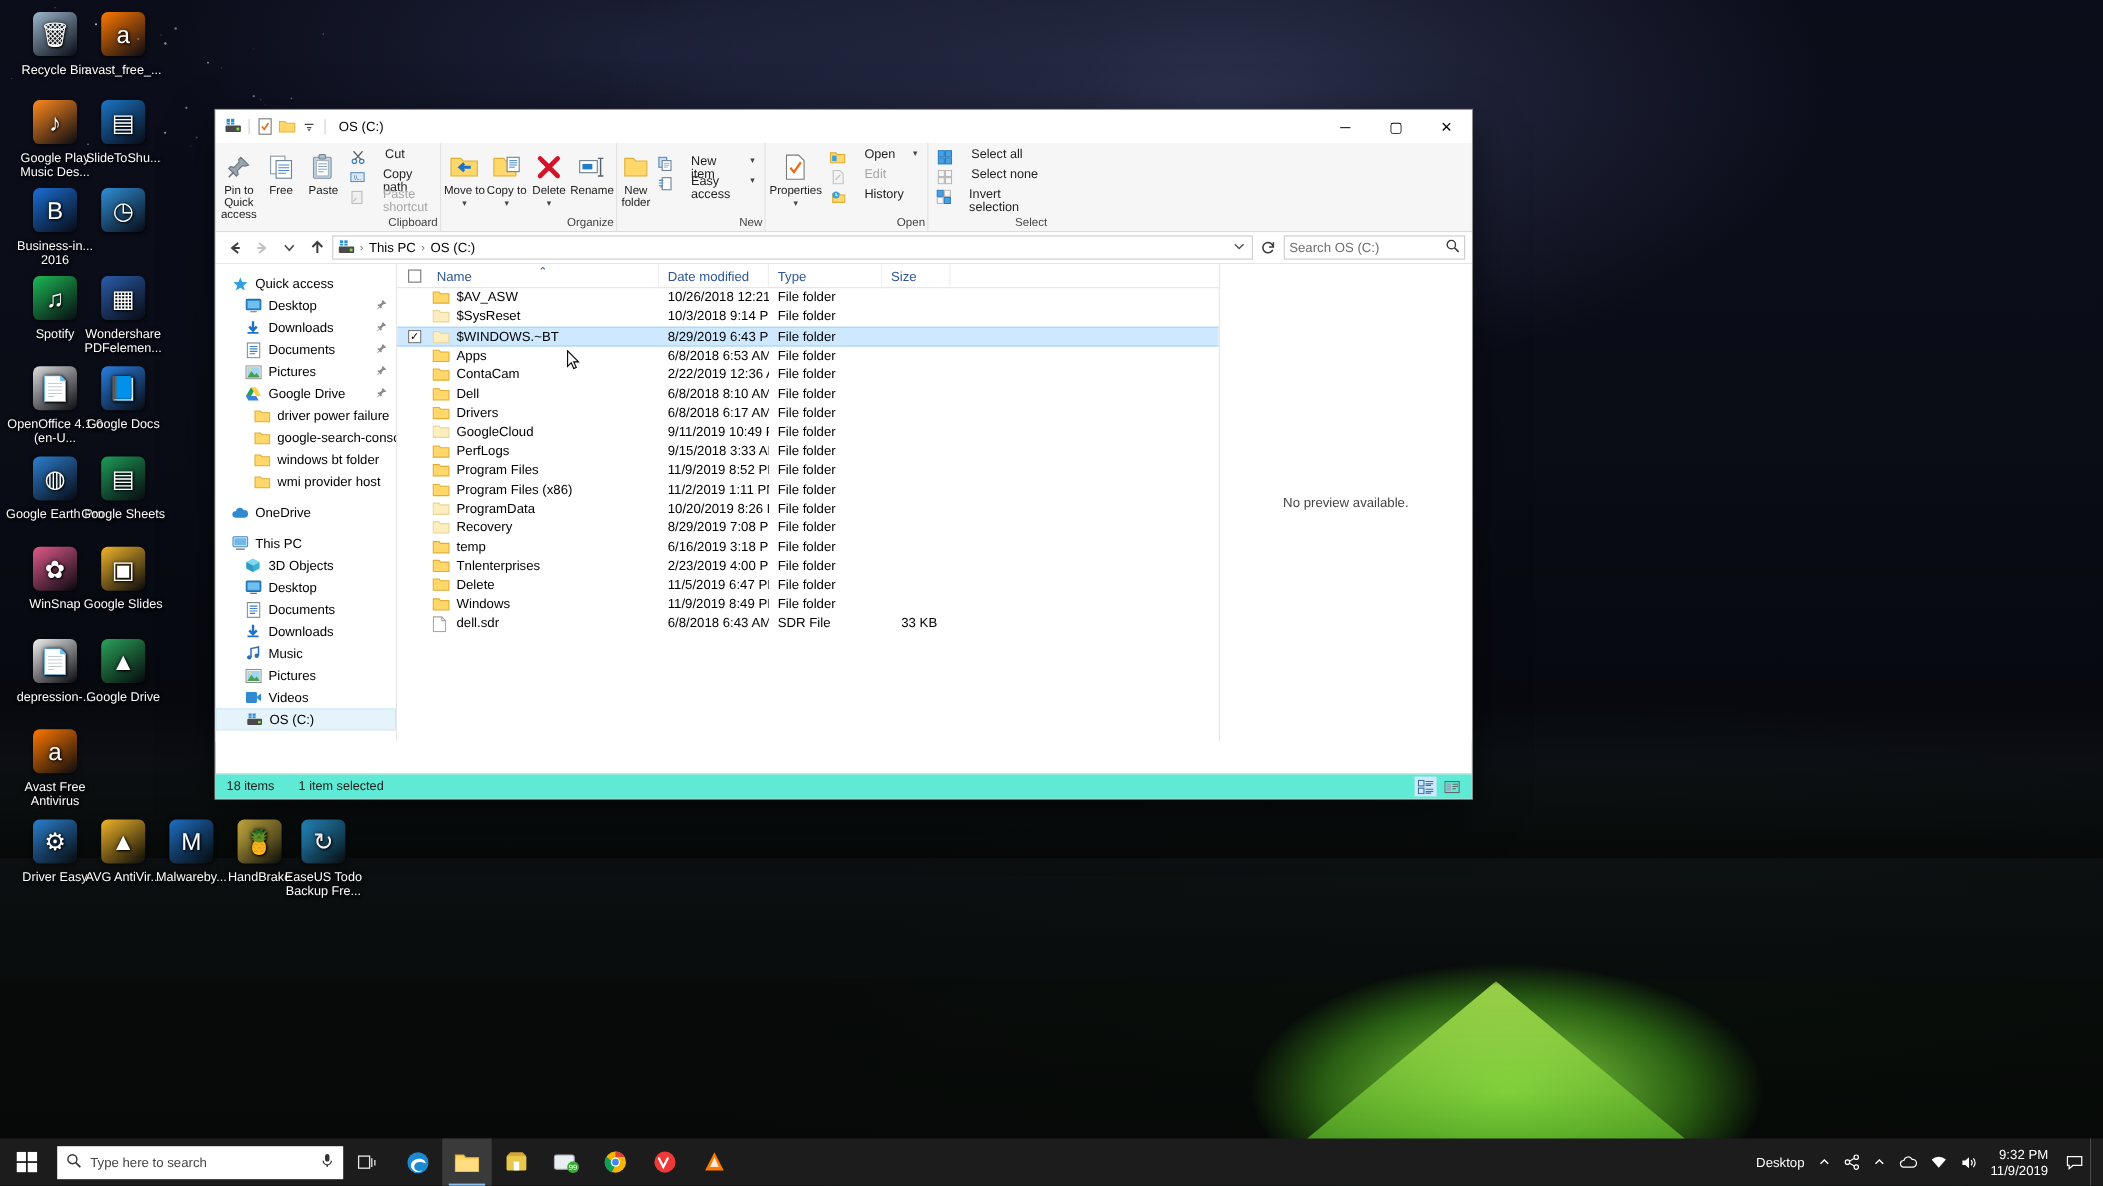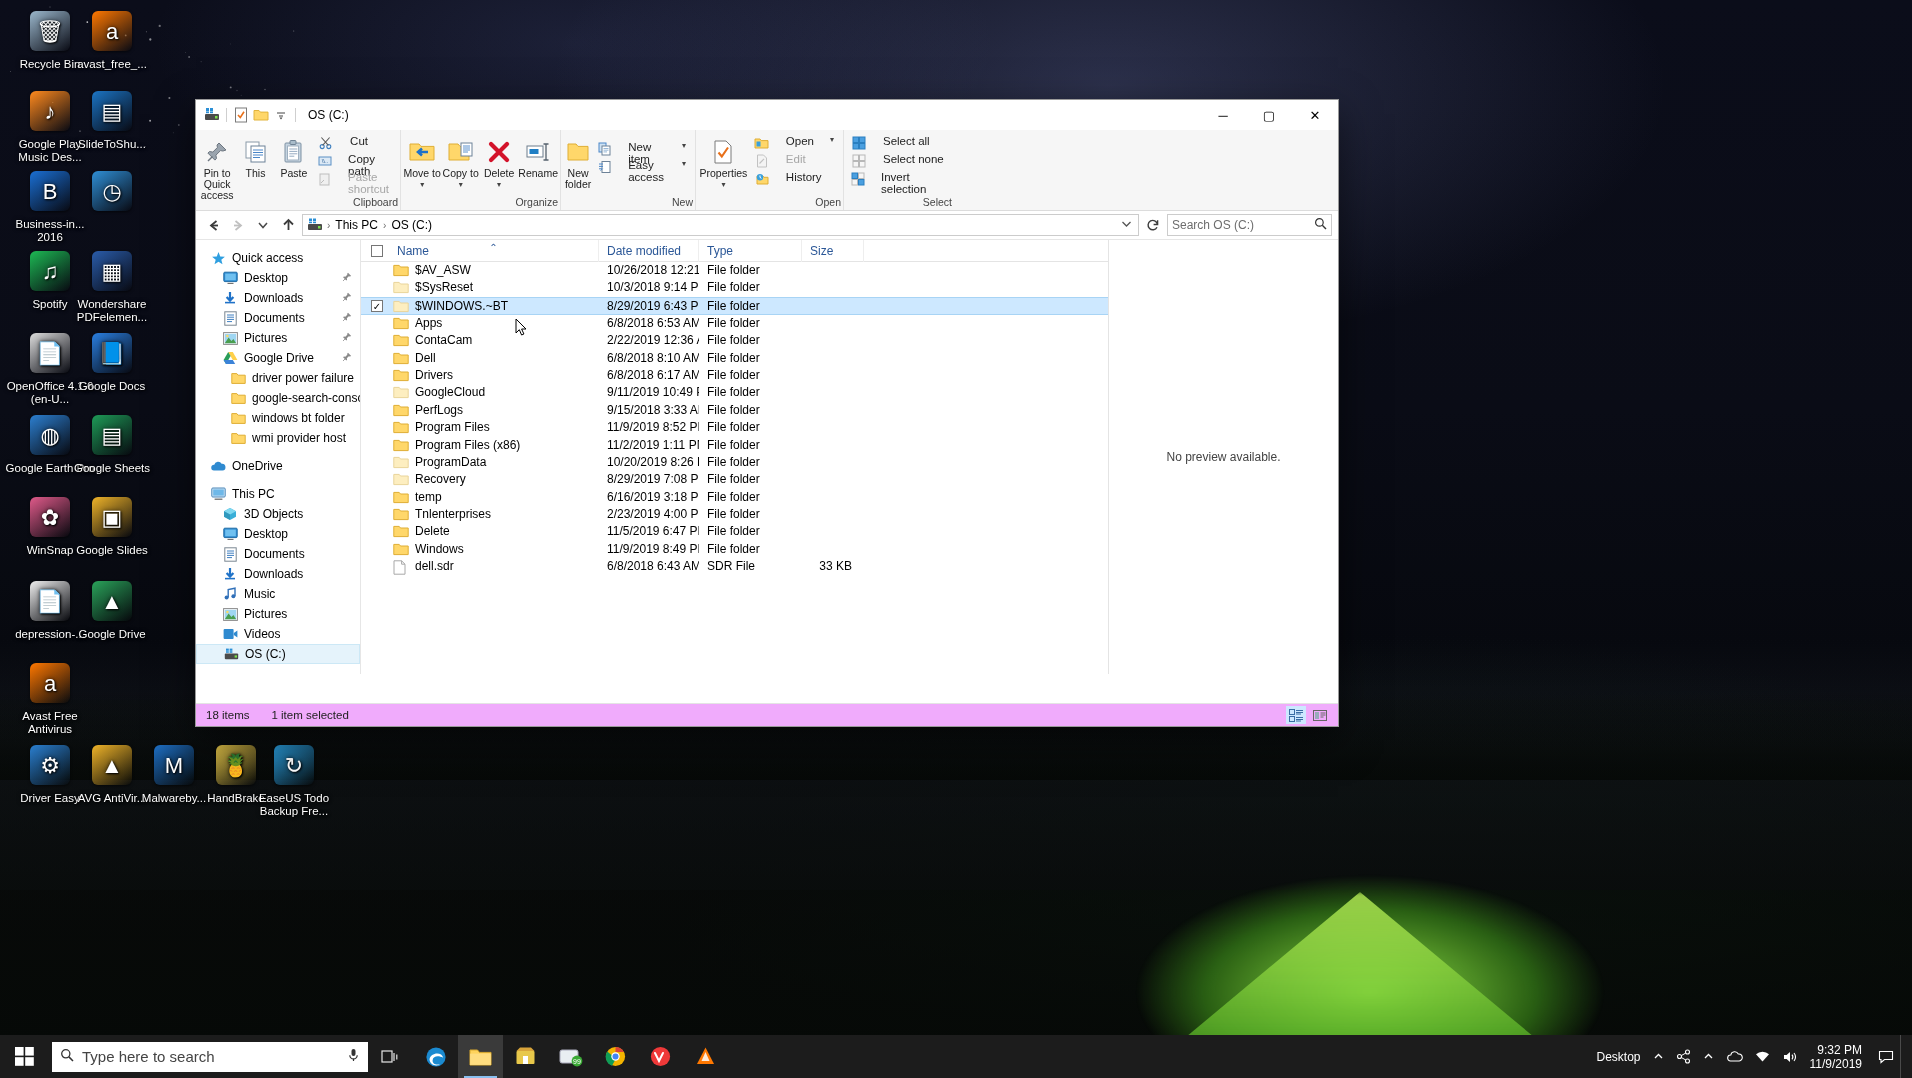--- a/index.html
+++ b/index.html
@@ -157,36 +157,36 @@
   .chk { width:12px; height:12px; border:1px solid #767676; background:#fff;
          display:flex; align-items:center; justify-content:center; font-size:10px; color:#000; }
   .chk.hidden { visibility:hidden; }
   .folder-ico { width:16px; height:13px; position:relative; flex:none; }
 
   
   #preview { width:230px; border-left:1px solid #e4e4e4; display:flex;
              align-items:center; justify-content:center; color:#444; font-size:12px; background:#fff;}
 
   
-  #statusbar { height:23px; border-top:1px solid #e4e4e4; background:#f0abfc;
+  #statusbar { height:23px; border-top:1px solid #e4e4e4; background:#5eead4;
                display:flex; align-items:center; font-size:11.5px; color:#222; flex:none;
                padding-left:10px; position:relative;margin-top:29px; }
   .st-item { margin-right:22px; }
   #viewbtns { position:absolute; right:8px; display:flex; gap:4px; align-items:center; }
   .vbtn { width:20px; height:18px; display:flex; align-items:center; justify-content:center; }
   .vbtn.on { background:#cde8ff; }
 
   
   #taskbar {
     position:absolute; left:0; right:0; bottom:0; height:43px;
     background:#1c1c1c; display:flex; align-items:center; color:#fff; font-size:12px;
   }
   #startbtn { width:48px; height:43px; display:flex; align-items:center; justify-content:center; }
-  #searchwrap { width:316px; height:30px; background:#fff; margin-left:4px;
-                display:flex; align-items:center; padding:0 8px; color:#444; font-size:15px; }
+  #searchwrap { width:260px; height:30px; background:#fff; margin-left:4px;
+                display:flex; align-items:center; padding:0 8px; color:#444; font-size:12px; }
   #searchwrap .mag { margin-right:8px; color:#333; font-size:13px; }
   #searchwrap .mic { margin-left:auto; color:#333; font-size:13px; }
   .tbtn { width:45px; height:43px; display:flex; align-items:center; justify-content:center; position:relative;}
   .tbtn.active { background:#3a3a3a; }
   .tbtn.active::after { content:''; position:absolute; bottom:0; left:6px; right:6px; height:2px; background:#8ac0f0;}
   #tray { margin-left:auto; display:flex; align-items:center; height:43px; padding-right:4px; }
   .trayitem { padding:0 6px; display:flex; align-items:center; font-size:12px; color:#fff; }
   #clock { text-align:right; line-height:14px; font-size:12px; padding:0 10px 0 6px; }
   #showdesk { width:8px; height:43px; border-left:1px solid #4a4a4a; }
 
@@ -1019,21 +1019,21 @@
         <div class="bigbtn">
           <span class="bi">
             <svg width="26" height="26" viewBox="0 0 26 26">
               <rect x="3" y="3" width="13" height="16" fill="#fff" stroke="#8a9aa8"></rect>
               <rect x="8" y="7" width="14" height="16" fill="#fff" stroke="#6d8298"></rect>
               <g stroke="#4a86c8" stroke-width="1">
                   <path d="M10 11h10M10 13.5h10M10 16h10M10 18.5h7"></path>
                 </g>
             </svg>
           </span>
-          <span class="bl">This</span>
+          <span class="bl">Free</span>
         </div>
         <div class="bigbtn">
           <span class="bi">
             <svg width="24" height="26" viewBox="0 0 24 26">
               <rect x="3" y="4" width="16" height="19" rx="1" fill="#c6d4e0" stroke="#7f92a4"></rect>
               <rect x="5.5" y="7" width="11" height="14" fill="#fff" stroke="#9fb0c0"></rect>
               <rect x="8" y="1.5" width="6" height="4" rx="1" fill="#a9bcca" stroke="#6f8294"></rect>
               <g stroke="#8aa2ba" stroke-width=".9">
                   <path d="M7.3 10h8M7.3 12.4h8M7.3 14.8h8M7.3 17.2h5"></path>
                 </g>

